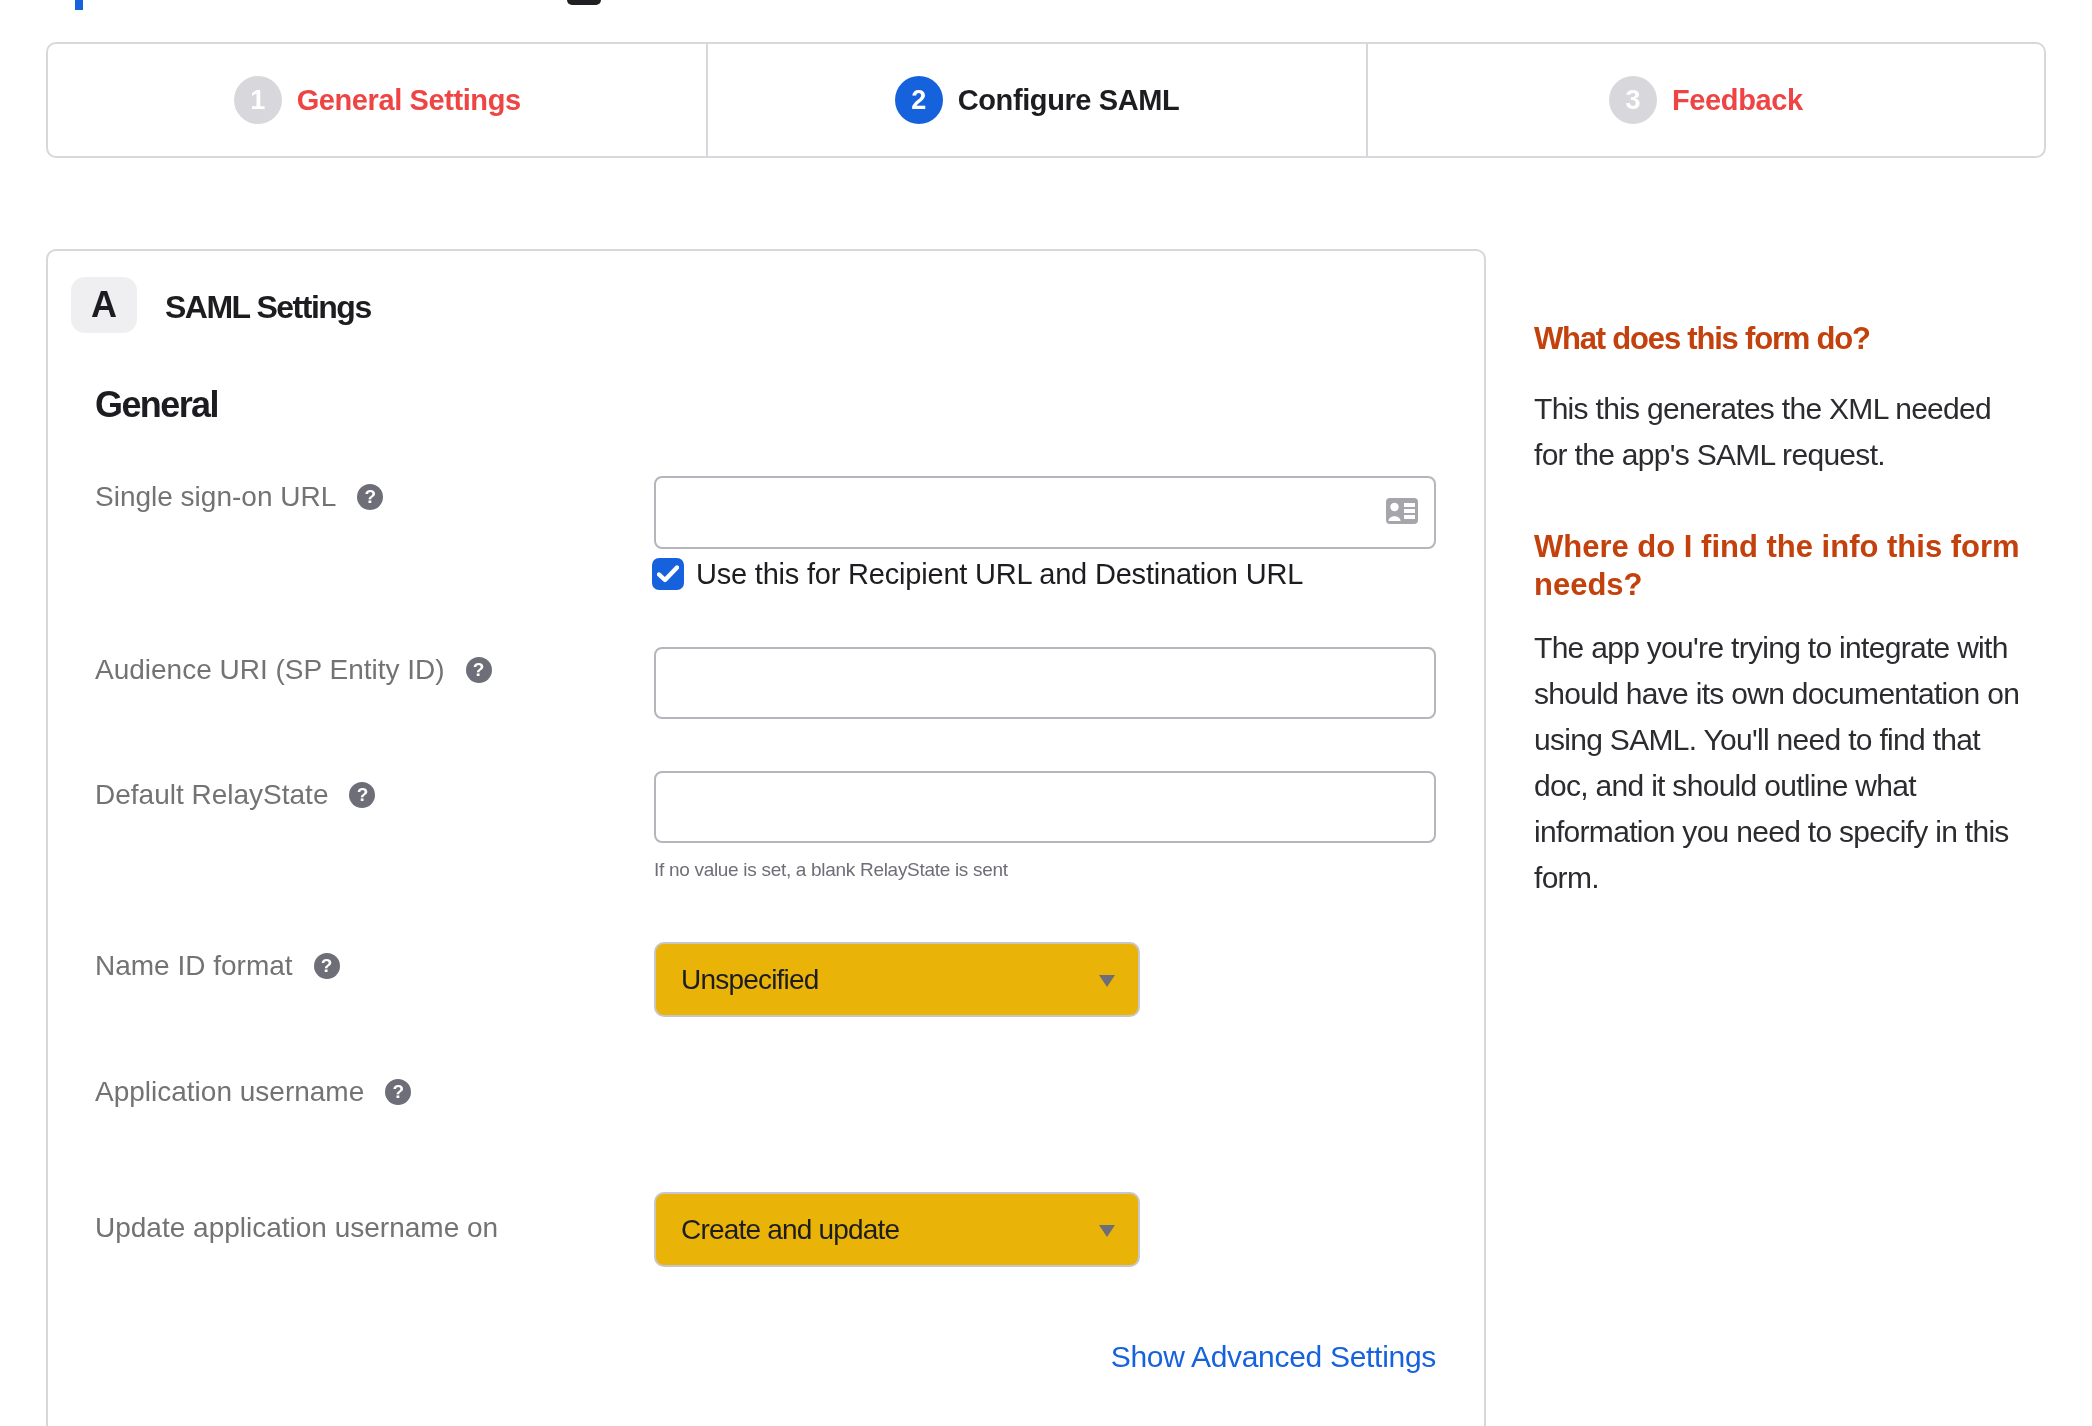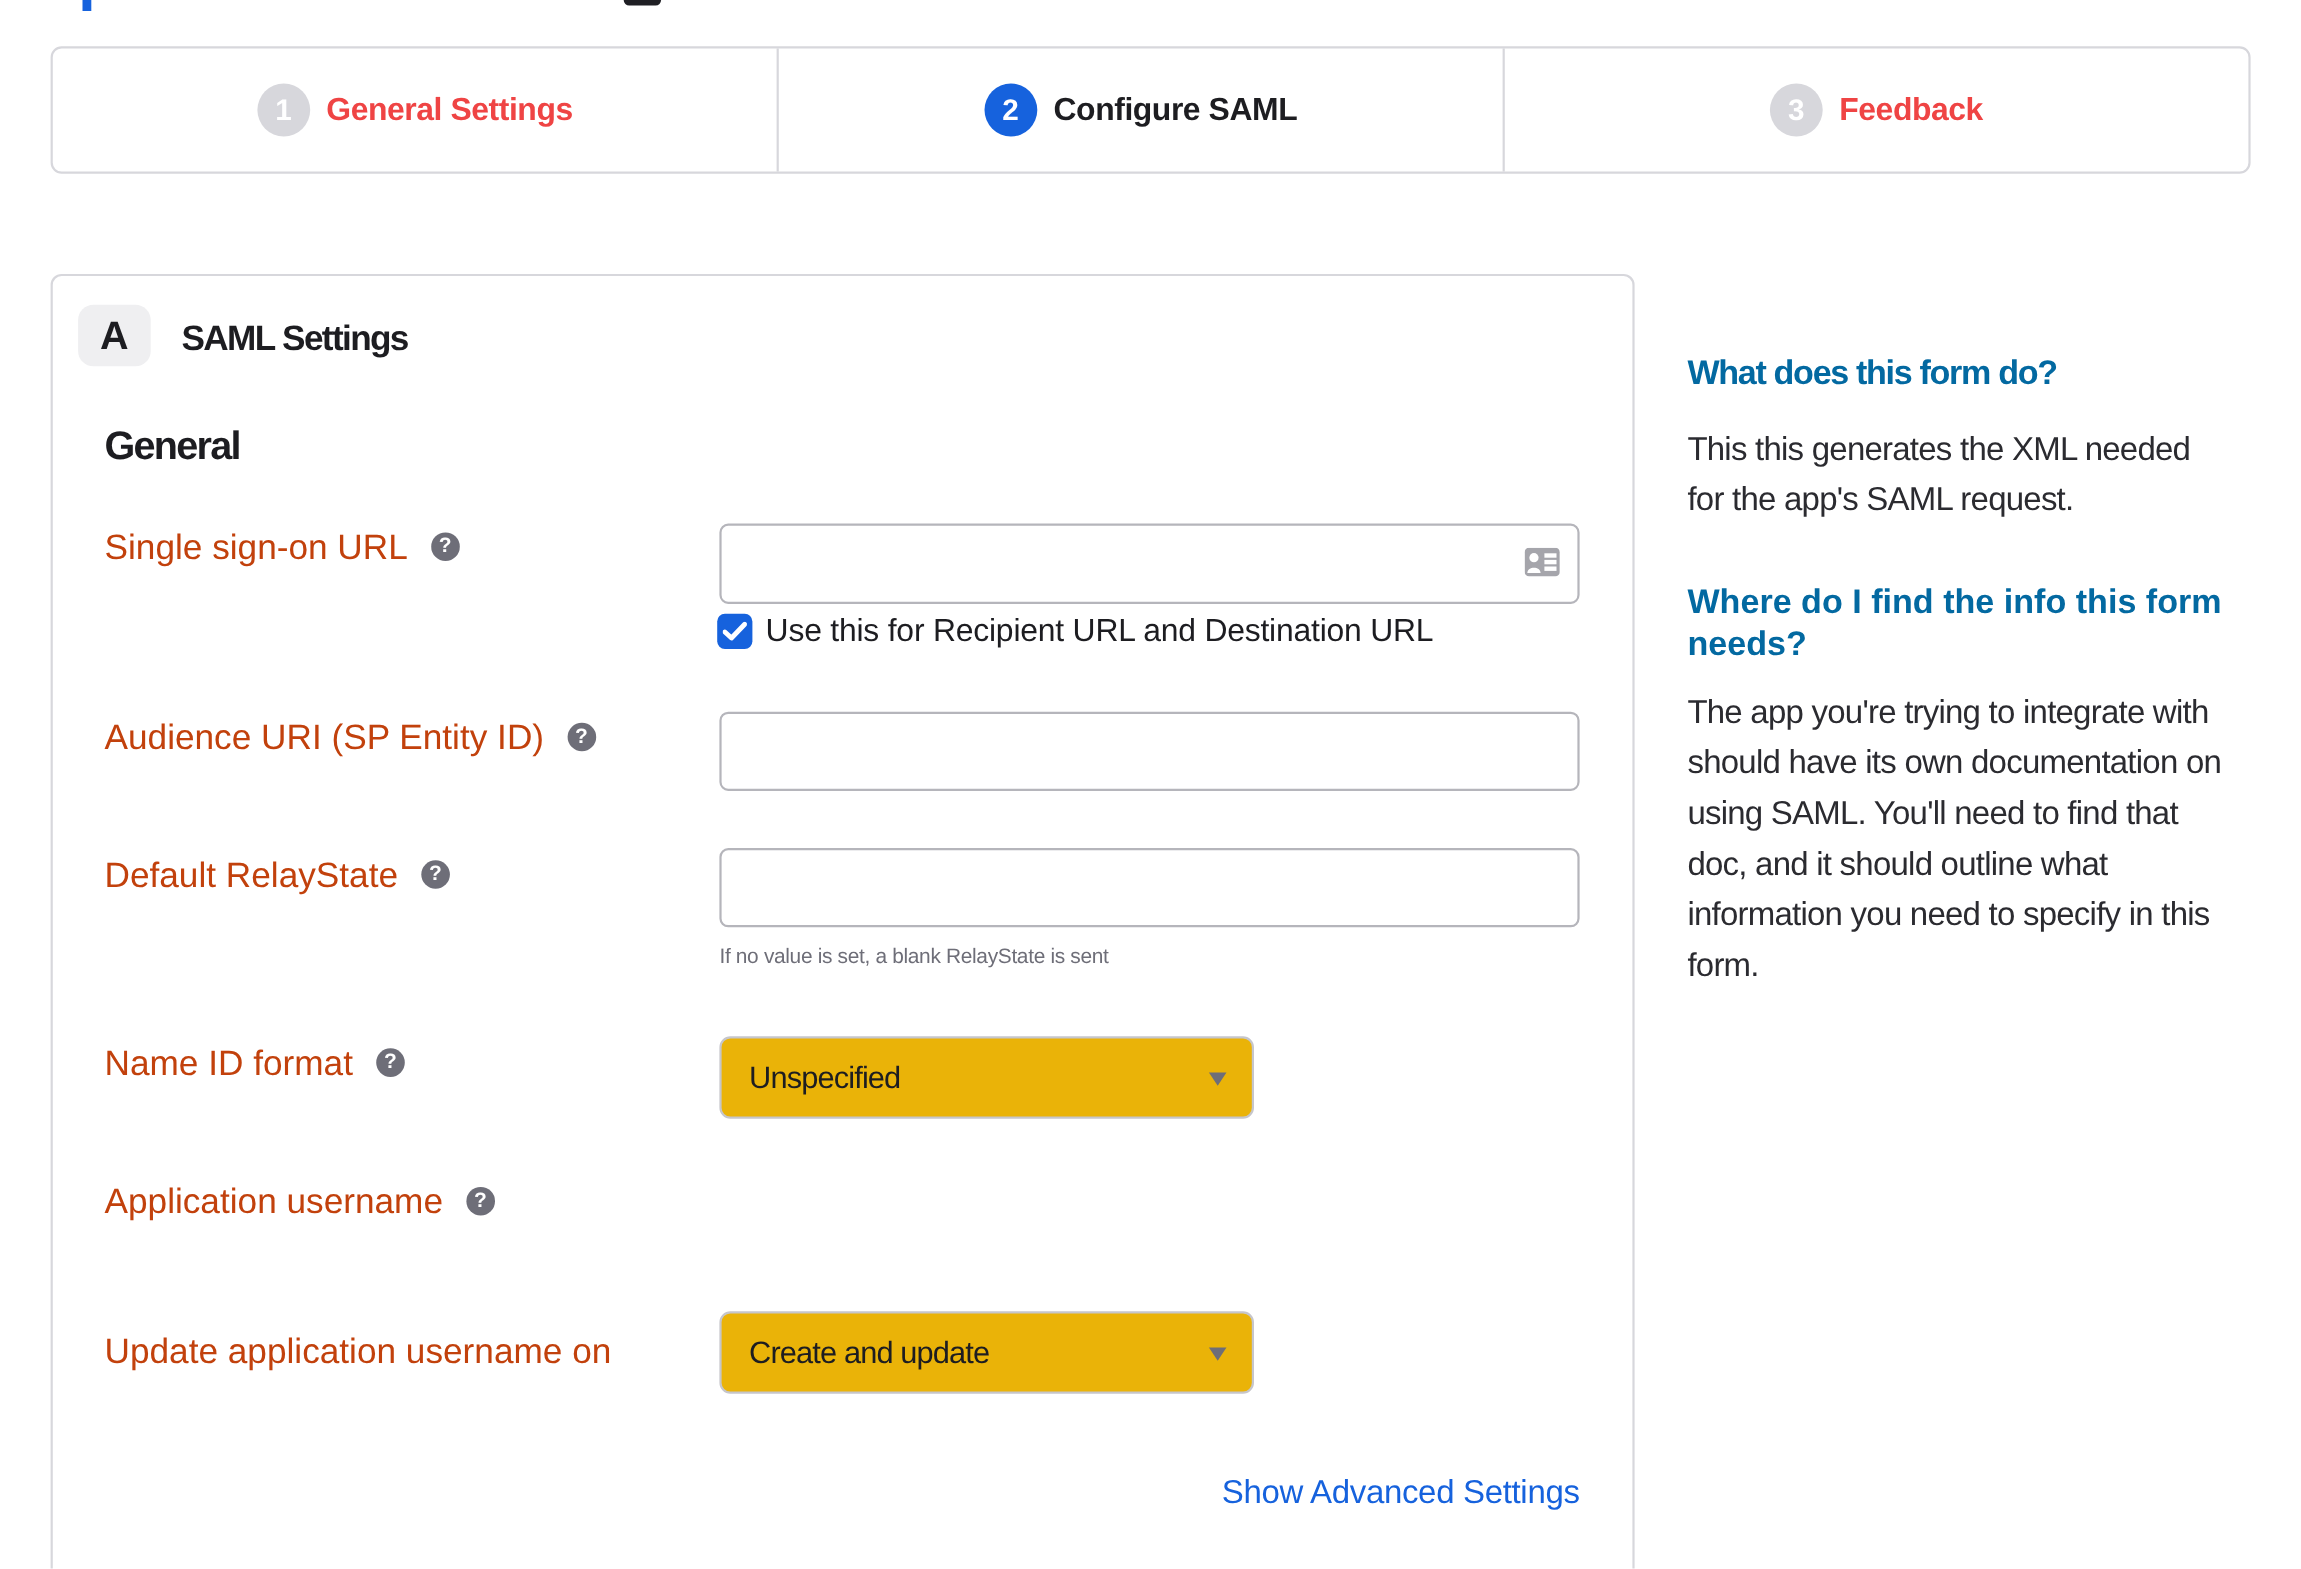--- a/index.html
+++ b/index.html
@@ -26,21 +26,21 @@
 
   
   .card { position:absolute; left:46px; top:249px; width:1440px; height:1250px; background:#fff; border:2px solid #d7d7dc; border-radius:10px; }
   .abadge { position:absolute; left:23px; top:26px; width:66px; height:56px; background:#efeff1; border-radius:14px; display:flex; align-items:center; justify-content:center; font-weight:bold; font-size:36px; color:#1d1d21; }
   .saml-title { position:absolute; left:117px; top:33px; font-weight:bold; font-size:32px; letter-spacing:-1.5px; line-height:46px; color:#1d1d21; }
   .general-title { position:absolute; left:47px; top:131px; font-weight:bold; font-size:36px; letter-spacing:-1.6px; line-height:46px; color:#1d1d21; }
 
   .lrow { position:absolute; left:47px; height:34px; display:flex; align-items:center; gap:21px; }
   .lrow1 { top:229px; } .lrow2 { top:402px; } .lrow3 { top:527px; }
   .lrow4 { top:698px; } .lrow5 { top:824px; } .lrow6 { top:960px; }
-  .flabel { font-size:32px; letter-spacing:0px; color:#c2410c; white-space:nowrap; }
+  .flabel { font-size:28px; letter-spacing:0px; color:#737373; white-space:nowrap; }
   .help { width:26px; height:26px; border-radius:50%; background:#6e6e78; color:#ffffff; font-size:19px; font-weight:bold; line-height:26px; text-align:center; flex:0 0 auto; }
 
   .tinput { position:absolute; left:606px; width:782px; height:73px; border:2px solid #b5b5bb; border-radius:8px; background:#fff; outline:none; font-family:inherit; font-size:29px; color:#1d1d21; padding:0 60px 0 25px; }
   .tin1 { top:225px; } .tin2 { top:396px; height:72px; } .tin3 { top:520px; height:72px; }
   .cardicon { position:absolute; left:1338px; top:247px; width:32px; height:26px; }
 
   .cbrow { position:absolute; left:604px; top:307px; height:32px; display:flex; align-items:center; gap:12px; }
   .cbox { width:32px; height:32px; border-radius:7px; background:#1662dd; flex:0 0 auto; display:flex; align-items:center; justify-content:center; }
   .cblabel { font-size:29px; letter-spacing:-0.2px; color:#1d1d21; white-space:nowrap; }
 
@@ -48,21 +48,21 @@
 
   .dd { position:absolute; left:606px; width:486px; height:75px; background:#eab308; border:2px solid #c6c6cb; border-radius:10px; display:flex; align-items:center; }
   .dd1 { top:691px; } .dd2 { top:816px; } .dd3 { top:941px; }
   .ddtext { font-size:28px; letter-spacing:-0.8px; color:#1d1d21; padding-left:25px; white-space:nowrap; }
   .ddtri { position:absolute; right:23px; top:50%; margin-top:-5px; width:0; height:0; border-left:8px solid transparent; border-right:8px solid transparent; border-top:12px solid #6e6e78; }
 
   .advlink { position:absolute; left:606px; top:1086px; width:782px; text-align:right; font-size:30px; letter-spacing:-0.3px; color:#1662dd; line-height:40px; cursor:pointer; text-decoration:none; display:block; }
 
   
   .sidebar { position:absolute; left:1534px; top:0; width:510px; }
-  .sb-h { position:absolute; font-weight:bold; font-size:31px; letter-spacing:-0.4px; line-height:38px; color:#0369a1; white-space:pre-line; }
+  .sb-h { position:absolute; font-weight:bold; font-size:31px; letter-spacing:-0.4px; line-height:38px; color:#c2410c; white-space:pre-line; }
   .sb-h1 { top:320px; letter-spacing:-1.2px; }
   .sb-h2 { top:528px; letter-spacing:0px; }
   .sb-p { position:absolute; font-size:30px; letter-spacing:-0.7px; line-height:46px; color:#2b2b30; white-space:pre-line; }
   .sb-p1 { top:386px; }
   .sb-p2 { top:625px; }
 </style>
 </head>
 <body>
 
 <div id="root">

